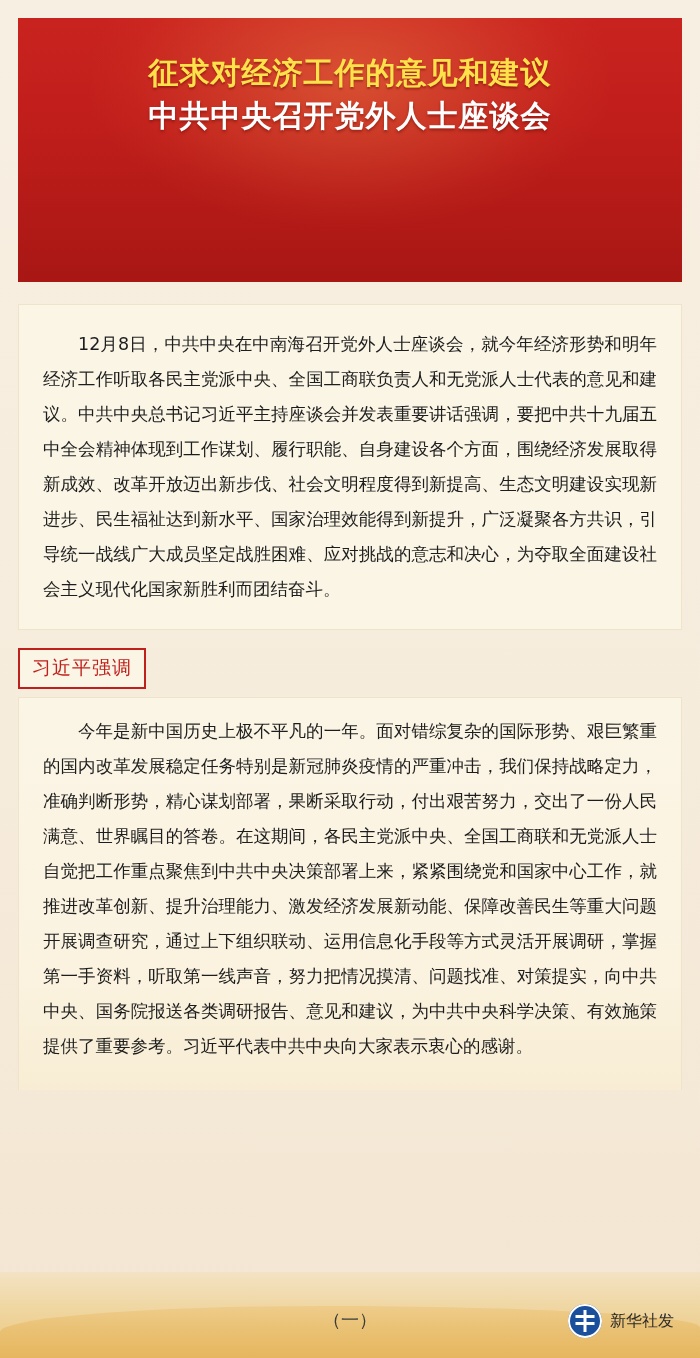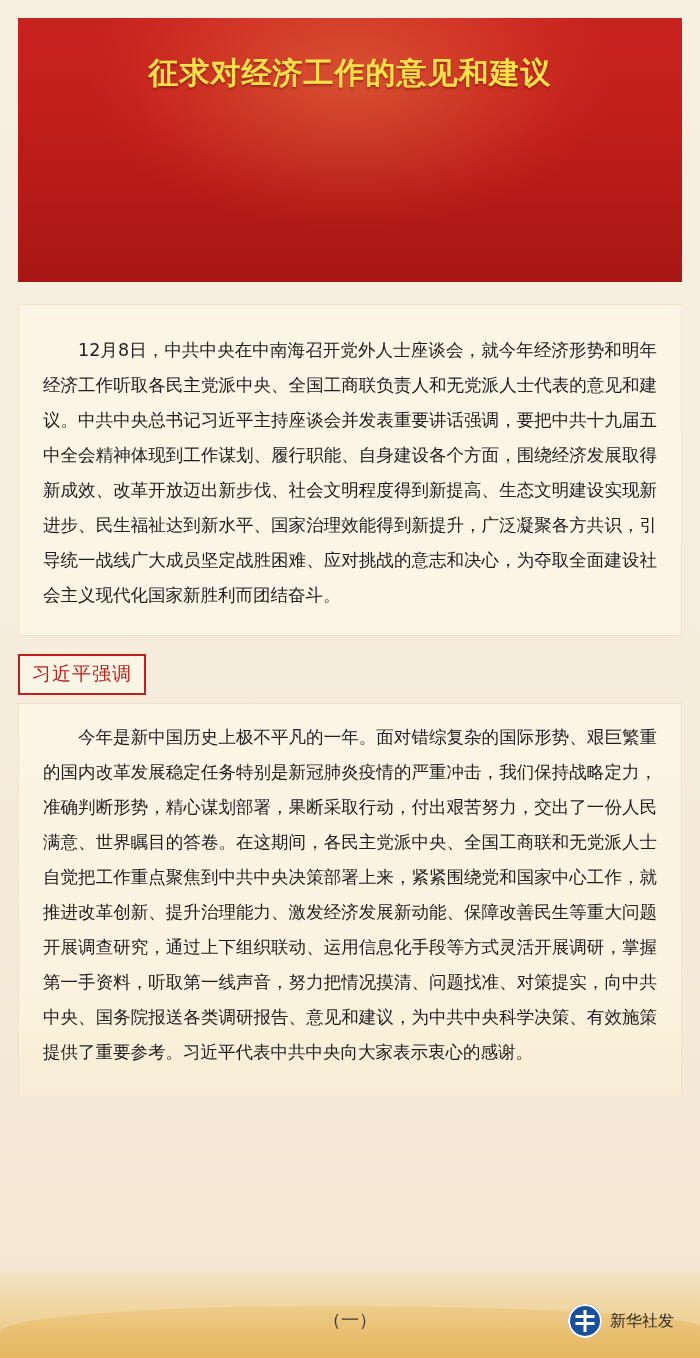--- a/index.html
+++ b/index.html
@@ -84,21 +84,21 @@
   .title-line.l2, .title-line.l3 {
     color: #ffffff;
     text-shadow: 0 2px 3px rgba(110, 12, 6, 0.55);
   }
 
   
   .card {
     margin: 22px 18px 0 18px;
     background: #fbf5e6;
     border: 1px solid #efe3c9;
-    padding: 28px 24px 22px 24px;
+    padding: 22px 24px 22px 24px;
     box-sizing: border-box;
   }
   .card.p2 {
     margin-top: 22px;
   }
   .card.p3 {
     margin-top: 8px;
     padding-top: 16px;
     background: linear-gradient(180deg, #fbf5e6 0%, #fbf3e0 70%, #f8edd4 100%);
     border-bottom: none;
@@ -208,20 +208,21 @@
 <div class="page">
 
   <div class="header">
     <div class="header-glow"></div>
     <div class="mtn mtn1"></div>
     <div class="mtn mtn2"></div>
     <div class="mtn mtn3"></div>
     <div class="mtn mtn4"></div>
     <div class="header-inner">
       <div class="title-line l1">征求对经济工作的意见和建议</div>
+      <div class="title-line l2">中共中央召开党外人士座谈会</div>
     </div>
   </div>
 
   <div class="card p1">
     <p class="para">12月8日，中共中央在中南海召开党外人士座谈会，就今年经济形势和明年经济工作听取各民主党派中央、全国工商联负责人和无党派人士代表的意见和建议。中共中央总书记习近平主持座谈会并发表重要讲话强调，要把中共十九届五中全会精神体现到工作谋划、履行职能、自身建设各个方面，围绕经济发展取得新成效、改革开放迈出新步伐、社会文明程度得到新提高、生态文明建设实现新进步、民生福祉达到新水平、国家治理效能得到新提升，广泛凝聚各方共识，引导统一战线广大成员坚定战胜困难、应对挑战的意志和决心，为夺取全面建设社会主义现代化国家新胜利而团结奋斗。</p>
   </div>
 
 
   <div class="section-label-wrap">
     <span class="section-label">习近平强调</span>

